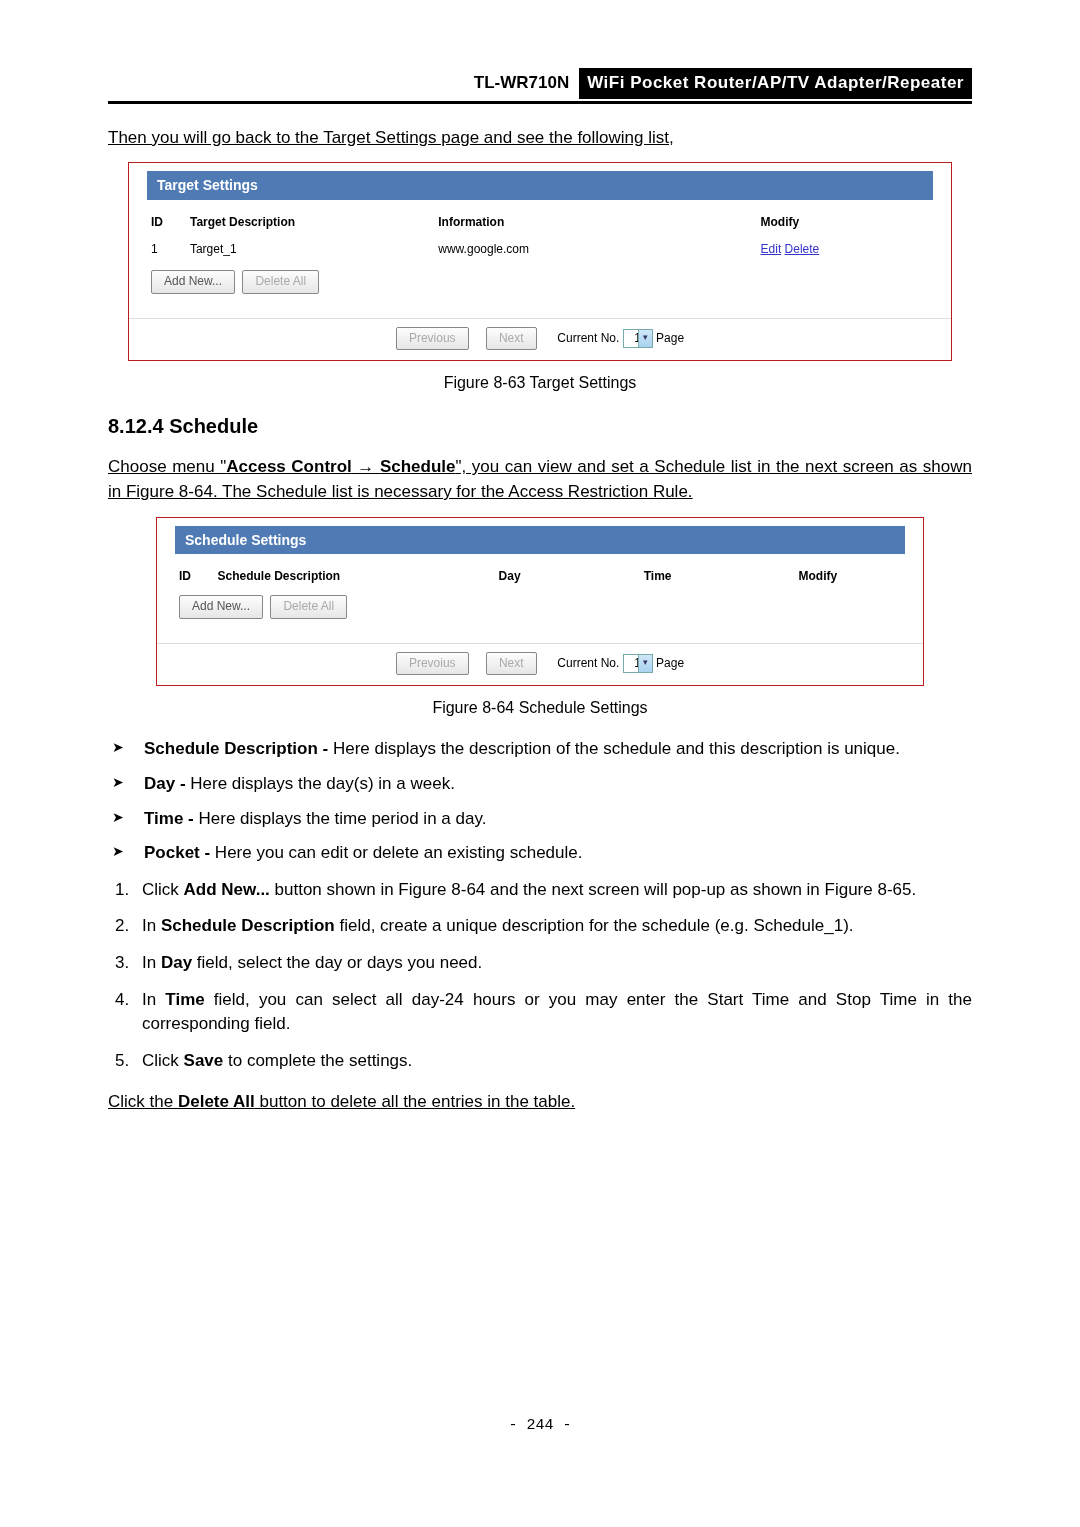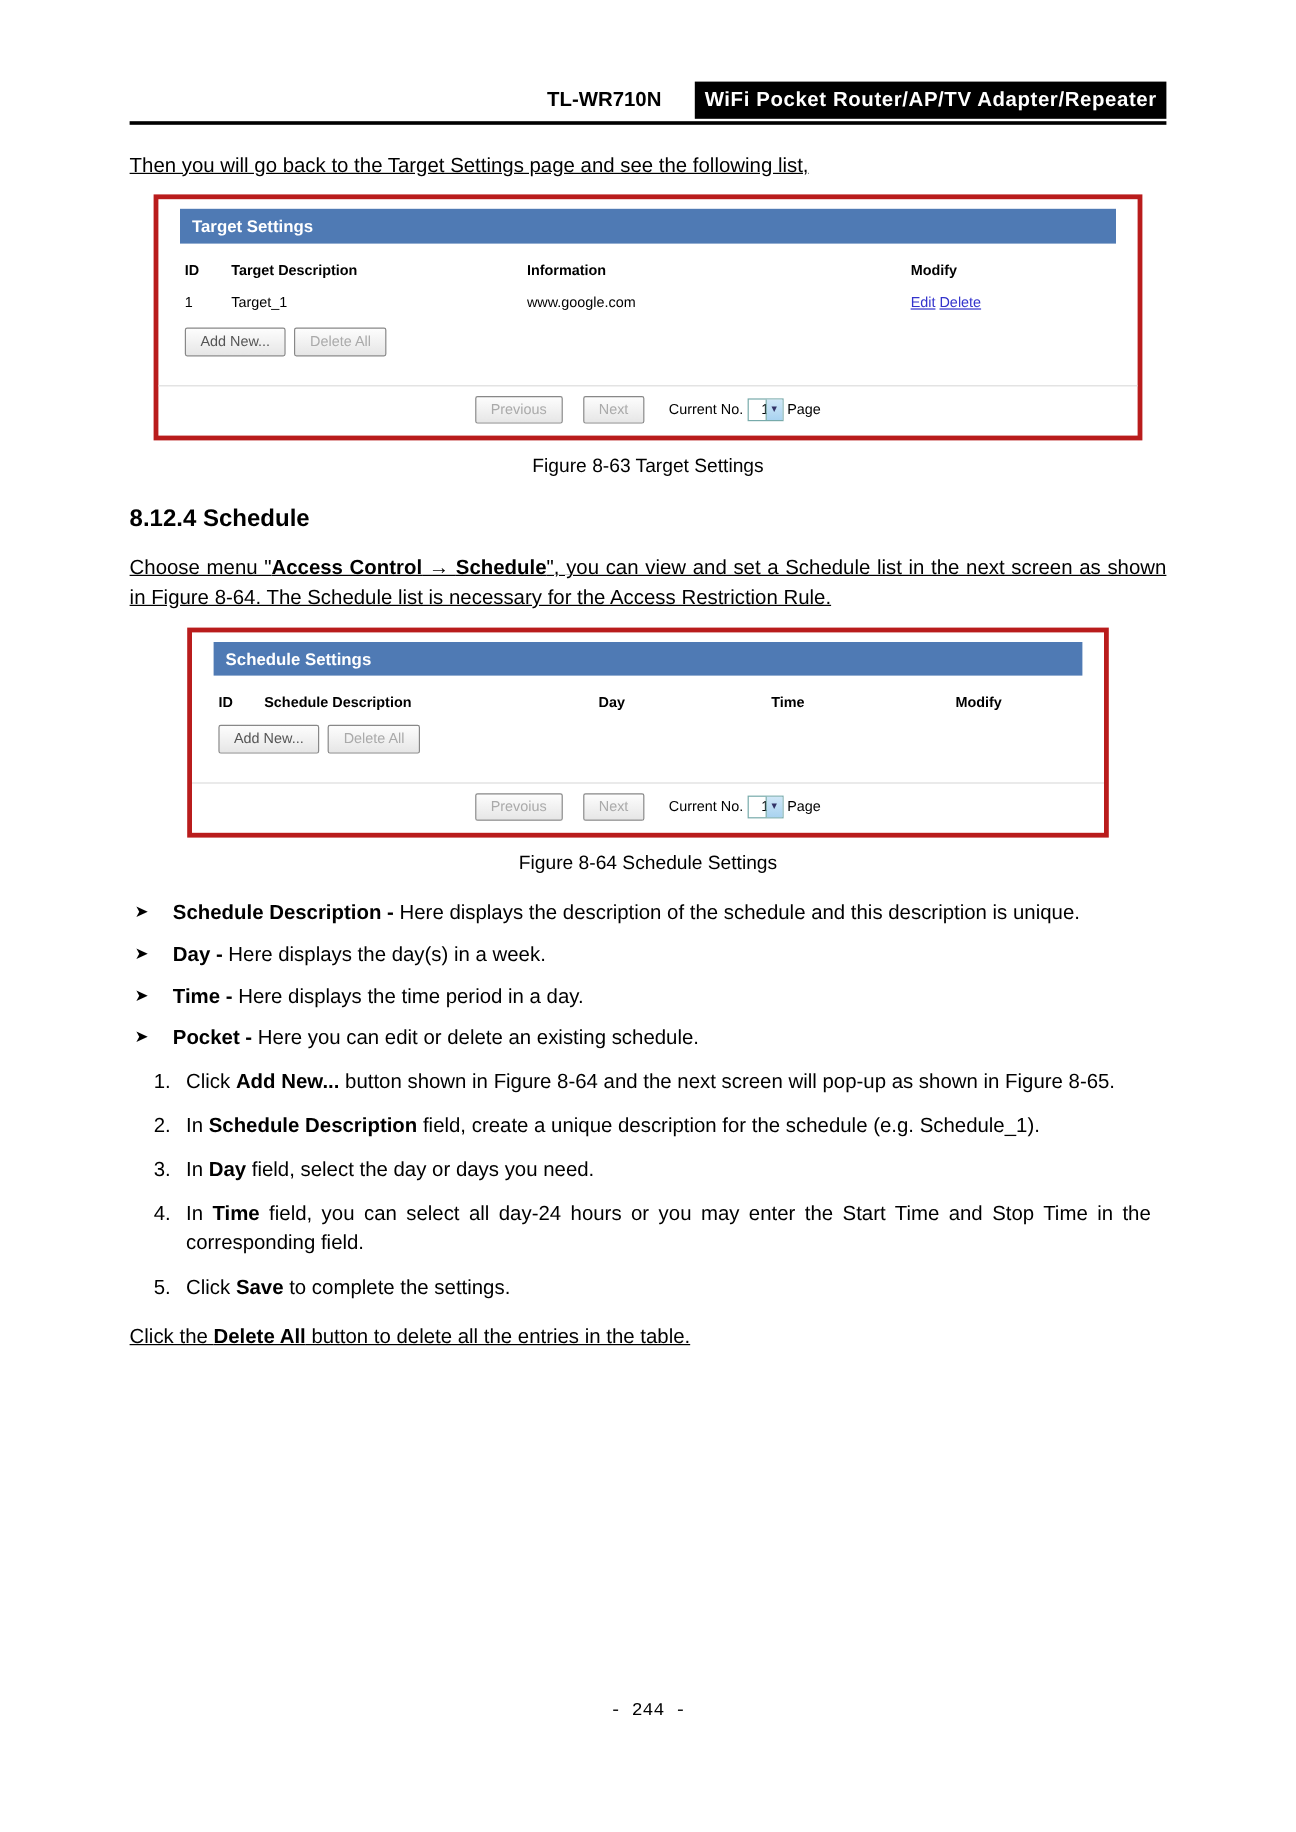--- a/index.html
+++ b/index.html
@@ -17,35 +17,35 @@
       display: flex;
       justify-content: flex-end;
       align-items: baseline;
       border-bottom: 3px solid #000;
       padding-bottom: 2px;
       margin-bottom: 22px;
     }
     .model-box {
       font-weight: bold;
       font-size: 17px;
-      padding-right: 28px;
+      padding-right: 10px;
     }
     .model-title {
       background: #000;
       color: #fff;
       font-weight: bold;
       font-size: 17px;
       padding: 3px 8px;
       letter-spacing: 1px;
     }
     .para { text-align: justify; margin-bottom: 12px; text-decoration: underline; }
     .figure-caption { text-align: center; margin: 10px 0 18px 0; font-size: 16px; }
     .section-title { font-weight: bold; font-size: 20px; margin: 12px 0 14px 0; }
     .router-box {
-      border: 4px solid #b91c1c;
+      border: 1px solid #b91c1c;
       margin: 4px 20px 0 20px;
       background: #fff;
       font-size: 13px;
     }
     .box-title-wrap {
       padding: 8px 18px 0 18px;
     }
     .box-title {
       background: #4f7ab4;
       color: #fff;
@@ -99,21 +99,21 @@
       position: absolute;
       right: 0; top: 0; bottom: 0;
       line-height: 14px;
     }
     .bullet-list { list-style: none; margin: 6px 0 6px 4px; }
     .bullet-list li { display: flex; margin: 10px 0; text-align: justify; }
     .bullet-arrow { width: 30px; flex-shrink: 0; font-size: 14px; }
     .bullet-content { flex: 1; padding-left: 2px; }
     .to-add { font-weight: bold; margin: 16px 0 10px 0; }
     ol.steps { list-style: decimal; margin-left: 26px; }
-    ol.steps li { padding-left: 8px; margin: 12px 13px; text-align: justify; }
+    ol.steps li { padding-left: 8px; margin: 12px 0; text-align: justify; }
     .page-num { text-align: center; font-size: 15px; position: absolute; bottom: 40px; left: 0; right: 0; font-family: Liberation Mono, monospace; }
     .container { position: relative; height: 100%; }
     .spaced { letter-spacing: 0.5px; }
     .col-id { width: 30px; }
     .col-desc { width: 200px; }
     .col-info { width: 260px; }
     .col-mod { width: 140px; }
     .sched-col-id { width: 30px; }
     .sched-col-desc { width: 180px; }
     .sched-col-day { width: 120px; text-align: center; }

